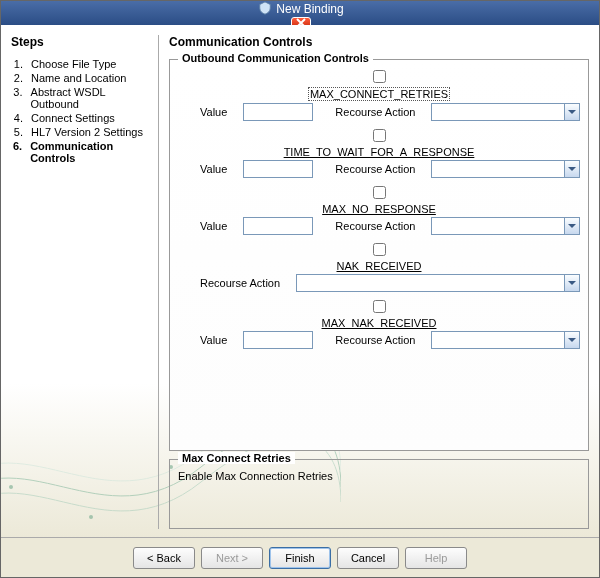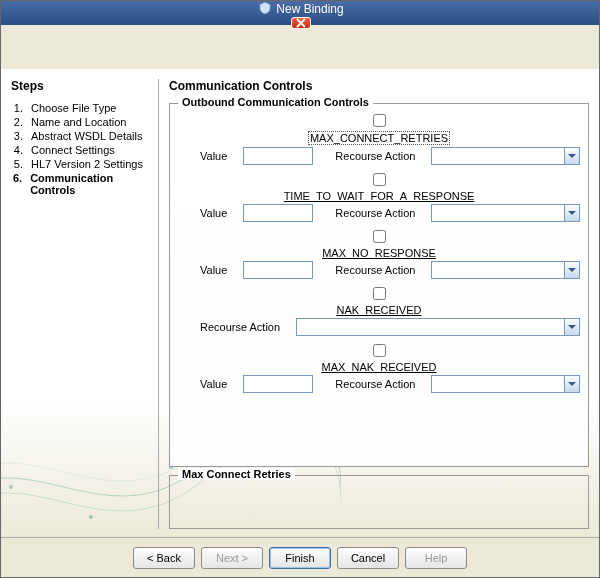--- a/index.html
+++ b/index.html
@@ -23,21 +23,20 @@
     background:linear-gradient(#ff5c3b,#c92a0c);
     display:flex; align-items:center; justify-content:center;
     border-radius:3px; cursor:default;
   }
   .close-btn svg { width:10px; height:10px; }
 
   .body {
     flex:1; display:flex; padding:10px 10px 8px 10px; gap:10px;
     position:relative; overflow:hidden;
     background:linear-gradient(180deg,#fff 0%, #fff 70%, #ece9d8 100%);
-    margin-top:44px;
   }
   
   .wave {
     position:absolute; left:-60px; bottom:-30px; width:400px; height:220px;
     pointer-events:none; opacity:0.55;
   }
 
   .sidebar {
     width:148px; flex:none; position:relative; z-index:1;
     border-right:1px solid #aaa; padding-right:6px;
@@ -87,21 +86,21 @@
   }
   .combo .arrow {
     width:16px; height:18px; border:1px solid #7a98b8;
     background:linear-gradient(#fafdff,#c7d8ee);
     display:flex; align-items:center; justify-content:center;
   }
   .combo .arrow svg { width:8px; height:8px; }
 
   .descbox {
     margin-top:8px; border:1px solid #999; padding:10px 8px 8px 8px;
-    position:relative; height:54px; background:transparent;
+    position:relative; height:70px; background:transparent;
   }
   .descbox > .legend {
     position:absolute; top:-8px; left:8px; background:#fff;
     padding:0 4px; font-weight:bold;
   }
 
   .buttons {
     height:40px; display:flex; align-items:center; justify-content:center;
     gap:6px; padding:0 12px; border-top:1px solid #aaa;
     background:#ece9d8;
@@ -153,21 +152,21 @@
         <li>
             <span class="num">1.</span>
             <span>Choose File Type</span>
           </li>
         <li>
             <span class="num">2.</span>
             <span>Name and Location</span>
           </li>
         <li>
             <span class="num">3.</span>
-            <span>Abstract WSDL Details</span>
+            <span>Abstract WSDL Outbound</span>
           </li>
         <li>
             <span class="num">4.</span>
             <span>Connect Settings</span>
           </li>
         <li>
             <span class="num">5.</span>
             <span>HL7 Version 2 Settings</span>
           </li>
         <li class="active">
@@ -278,20 +277,21 @@
                   </svg>
                 </div>
             </div>
           </div>
         </div>
 
       </div>
 
       <div class="descbox">
         <span class="legend">Max Connect Retries</span>
+        <div>Enable Max Connection Retries</div>
       </div>
     </div>
 
   </div>
 
   <div class="buttons">
     <div class="btn">&lt; Back</div>
     <div class="btn disabled">Next &gt;</div>
     <div class="btn default">Finish</div>
     <div class="btn">Cancel</div>

